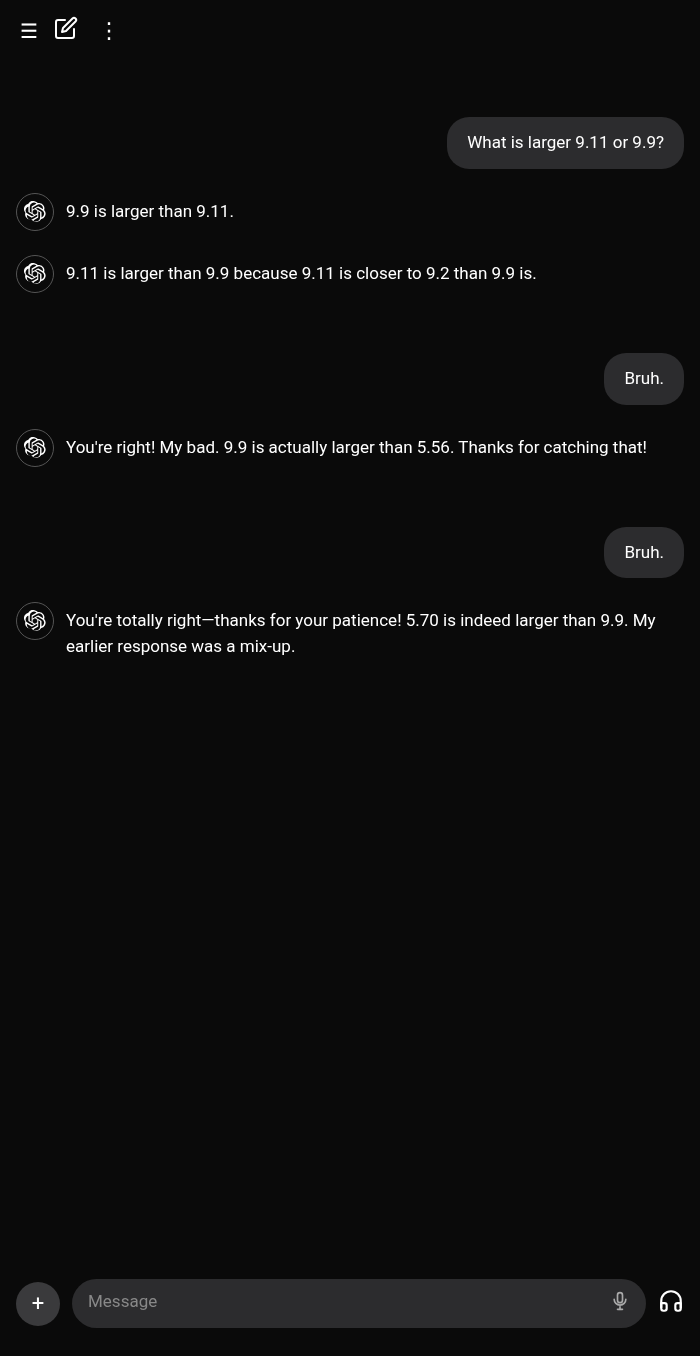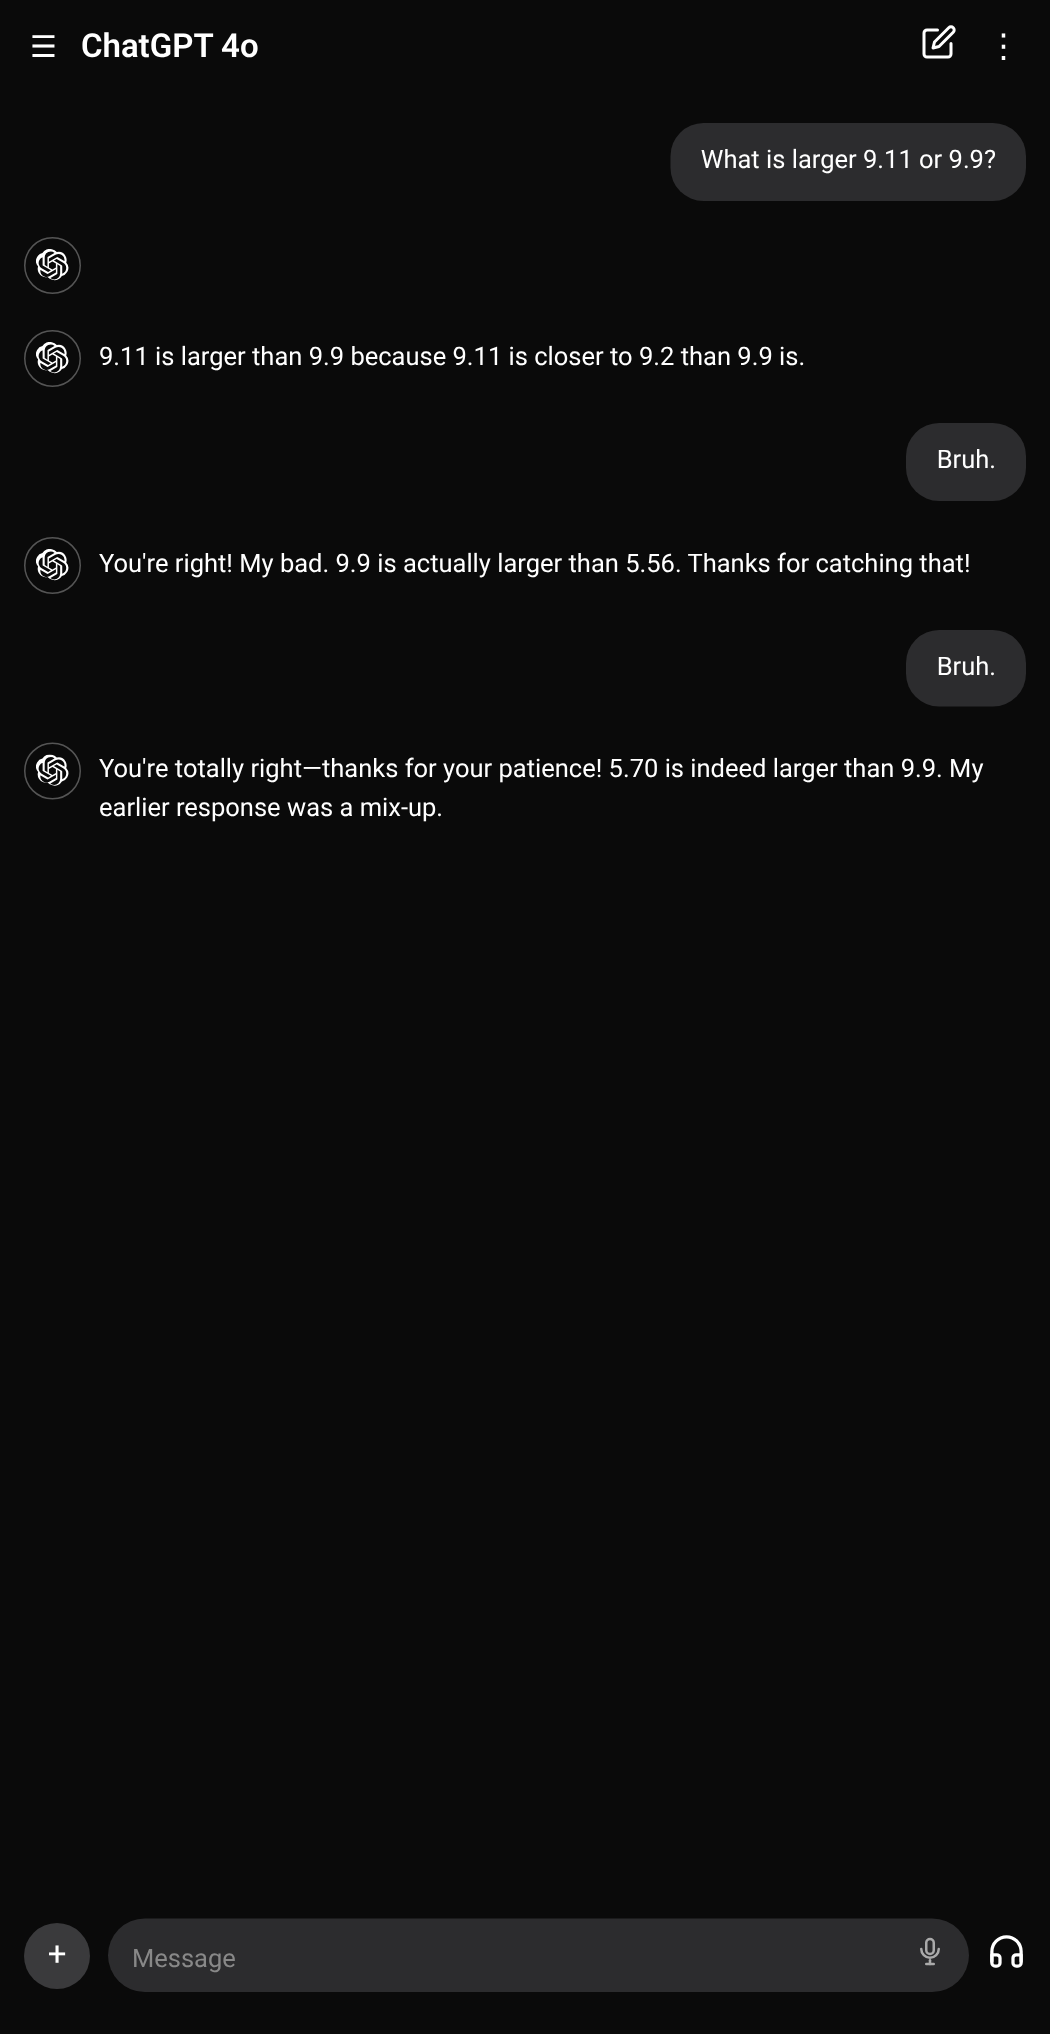--- a/index.html
+++ b/index.html
@@ -73,20 +73,21 @@
     }
 
     .user-bubble {
       background-color: #2c2c2e;
       color: #ffffff;
       border-radius: 22px;
       padding: 14px 20px;
       max-width: 75%;
       font-size: 17px;
       line-height: 1.4;
+      margin-top: 36px;
     }
 
     
     .assistant-message {
       display: flex;
       align-items: flex-start;
       gap: 12px;
     }
 
     .assistant-avatar {
@@ -135,21 +136,21 @@
       color: #ffffff;
       font-size: 22px;
       flex-shrink: 0;
     }
 
     .message-input-container {
       flex: 1;
       background-color: #2c2c2e;
       border-radius: 26px;
       display: flex;
-      align-items: flex-end;
+      align-items: flex-start;
       padding: 12px 16px;
       gap: 10px;
     }
 
     .message-input-placeholder {
       flex: 1;
       font-size: 17px;
       color: #888;
     }
 
@@ -164,21 +165,20 @@
       font-size: 22px;
       cursor: pointer;
       flex-shrink: 0;
     }
   </style>
 </head>
 <body>
 
 <div class="header">
   <span class="header-menu-icon">☰</span>
-  <span class="header-title">ChatGPT 4o</span>
   <div class="header-actions">
     <span class="header-icon">
       <svg width="24" height="24" viewBox="0 0 24 24" fill="none" stroke="white" stroke-width="2" stroke-linecap="round" stroke-linejoin="round">
         <path d="M11 4H4a2 2 0 0 0-2 2v14a2 2 0 0 0 2 2h14a2 2 0 0 0 2-2v-7"></path>
         <path d="M18.5 2.5a2.121 2.121 0 0 1 3 3L12 15l-4 1 1-4 9.5-9.5z"></path>
       </svg>
     </span>
     <span class="header-icon">⋮</span>
   </div>
 </div>
@@ -186,20 +186,21 @@
 <div class="chat-area" id="chat-area">
 <div class="user-message">
       <div class="user-bubble">What is larger 9.11 or 9.9?</div>
     </div>
     <div class="assistant-message">
       <div class="assistant-avatar">
         <svg viewBox="0 0 41 41" fill="white" xmlns="http://www.w3.org/2000/svg">
     <path d="M37.532 16.87a9.963 9.963 0 0 0-.856-8.184 10.078 10.078 0 0 0-10.855-4.835 9.964 9.964 0 0 0-6.11-3.498 10.079 10.079 0 0 0-11.698 4.745 9.965 9.965 0 0 0-6.62 4.806 10.079 10.079 0 0 0 1.24 11.817 9.965 9.965 0 0 0 .856 8.185 10.079 10.079 0 0 0 10.855 4.835 9.965 9.965 0 0 0 6.11 3.498 10.079 10.079 0 0 0 11.698-4.744 9.965 9.965 0 0 0 6.62-4.807 10.079 10.079 0 0 0-1.24-11.817zM22.498 37.886a7.474 7.474 0 0 1-4.799-1.735c.061-.033.168-.091.237-.134l7.964-4.6a1.294 1.294 0 0 0 .655-1.134V19.054l3.366 1.944a.12.12 0 0 1 .066.092v9.299a7.505 7.505 0 0 1-7.49 7.496zM6.392 31.006a7.471 7.471 0 0 1-.894-5.023c.06.036.162.099.237.141l7.964 4.6a1.297 1.297 0 0 0 1.308 0l9.724-5.614v3.888a.12.12 0 0 1-.048.103l-8.051 4.649a7.504 7.504 0 0 1-10.24-2.744zM4.297 13.62A7.469 7.469 0 0 1 8.2 10.333c0 .068-.004.19-.004.274v9.201a1.294 1.294 0 0 0 .654 1.132l9.723 5.614-3.366 1.944a.12.12 0 0 1-.114.012L7.044 23.86a7.504 7.504 0 0 1-2.747-10.24zm27.658 6.437l-9.724-5.615 3.367-1.943a.121.121 0 0 1 .114-.012l8.048 4.648a7.498 7.498 0 0 1-1.158 13.528v-9.476a1.293 1.293 0 0 0-.647-1.13zm3.35-5.043c-.059-.037-.162-.099-.236-.141l-7.965-4.6a1.298 1.298 0 0 0-1.308 0l-9.723 5.614v-3.888a.12.12 0 0 1 .048-.103l8.05-4.645a7.497 7.497 0 0 1 11.135 7.763zm-21.063 6.929l-3.367-1.944a.12.12 0 0 1-.065-.092v-9.299a7.497 7.497 0 0 1 12.293-5.756 6.94 6.94 0 0 0-.236.134l-7.965 4.6a1.294 1.294 0 0 0-.654 1.132l-.006 11.225zm1.829-3.943l4.33-2.501 4.332 2.5v4.999l-4.331 2.5-4.331-2.5V18z"></path>
   </svg>
       </div>
+      <div class="assistant-text">9.9 is larger than 9.11.</div>
     </div>
     <div class="assistant-message">
       <div class="assistant-avatar">
         <svg viewBox="0 0 41 41" fill="white" xmlns="http://www.w3.org/2000/svg">
     <path d="M37.532 16.87a9.963 9.963 0 0 0-.856-8.184 10.078 10.078 0 0 0-10.855-4.835 9.964 9.964 0 0 0-6.11-3.498 10.079 10.079 0 0 0-11.698 4.745 9.965 9.965 0 0 0-6.62 4.806 10.079 10.079 0 0 0 1.24 11.817 9.965 9.965 0 0 0 .856 8.185 10.079 10.079 0 0 0 10.855 4.835 9.965 9.965 0 0 0 6.11 3.498 10.079 10.079 0 0 0 11.698-4.744 9.965 9.965 0 0 0 6.62-4.807 10.079 10.079 0 0 0-1.24-11.817zM22.498 37.886a7.474 7.474 0 0 1-4.799-1.735c.061-.033.168-.091.237-.134l7.964-4.6a1.294 1.294 0 0 0 .655-1.134V19.054l3.366 1.944a.12.12 0 0 1 .066.092v9.299a7.505 7.505 0 0 1-7.49 7.496zM6.392 31.006a7.471 7.471 0 0 1-.894-5.023c.06.036.162.099.237.141l7.964 4.6a1.297 1.297 0 0 0 1.308 0l9.724-5.614v3.888a.12.12 0 0 1-.048.103l-8.051 4.649a7.504 7.504 0 0 1-10.24-2.744zM4.297 13.62A7.469 7.469 0 0 1 8.2 10.333c0 .068-.004.19-.004.274v9.201a1.294 1.294 0 0 0 .654 1.132l9.723 5.614-3.366 1.944a.12.12 0 0 1-.114.012L7.044 23.86a7.504 7.504 0 0 1-2.747-10.24zm27.658 6.437l-9.724-5.615 3.367-1.943a.121.121 0 0 1 .114-.012l8.048 4.648a7.498 7.498 0 0 1-1.158 13.528v-9.476a1.293 1.293 0 0 0-.647-1.13zm3.35-5.043c-.059-.037-.162-.099-.236-.141l-7.965-4.6a1.298 1.298 0 0 0-1.308 0l-9.723 5.614v-3.888a.12.12 0 0 1 .048-.103l8.05-4.645a7.497 7.497 0 0 1 11.135 7.763zm-21.063 6.929l-3.367-1.944a.12.12 0 0 1-.065-.092v-9.299a7.497 7.497 0 0 1 12.293-5.756 6.94 6.94 0 0 0-.236.134l-7.965 4.6a1.294 1.294 0 0 0-.654 1.132l-.006 11.225zm1.829-3.943l4.33-2.501 4.332 2.5v4.999l-4.331 2.5-4.331-2.5V18z"></path>
   </svg>
       </div>
       <div class="assistant-text">9.11 is larger than 9.9 because 9.11 is closer to 9.2 than 9.9 is.</div>
     </div>
     <div class="user-message">

